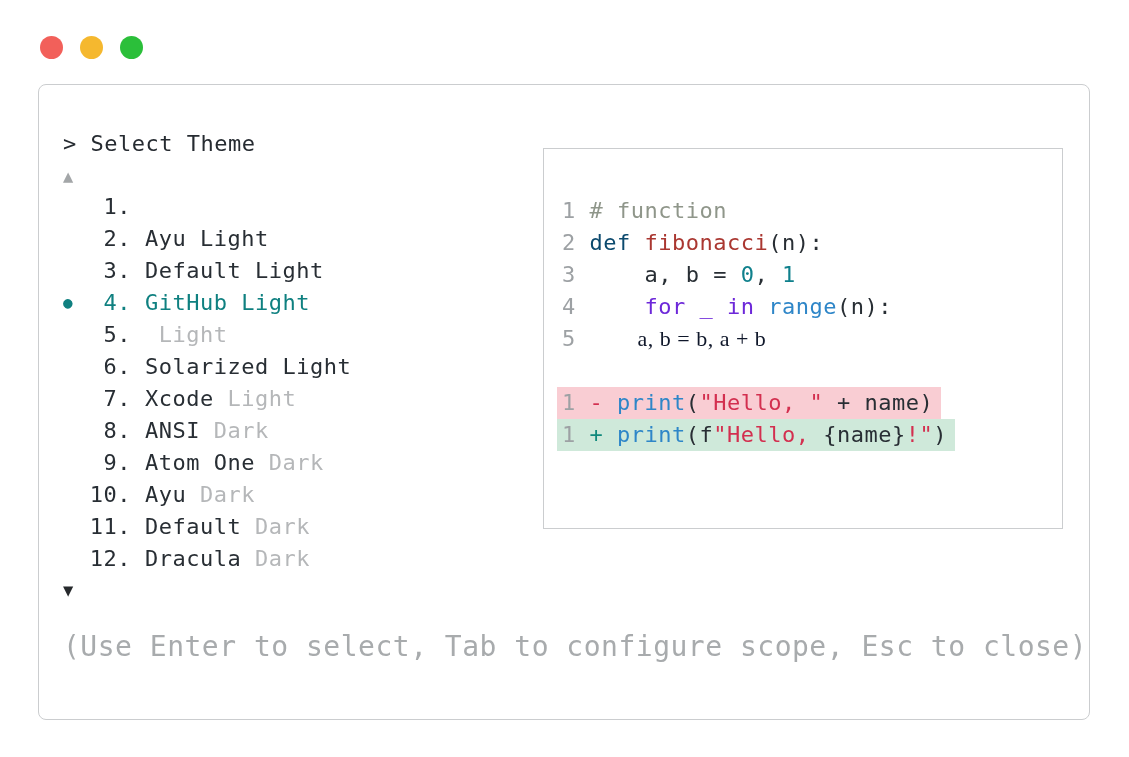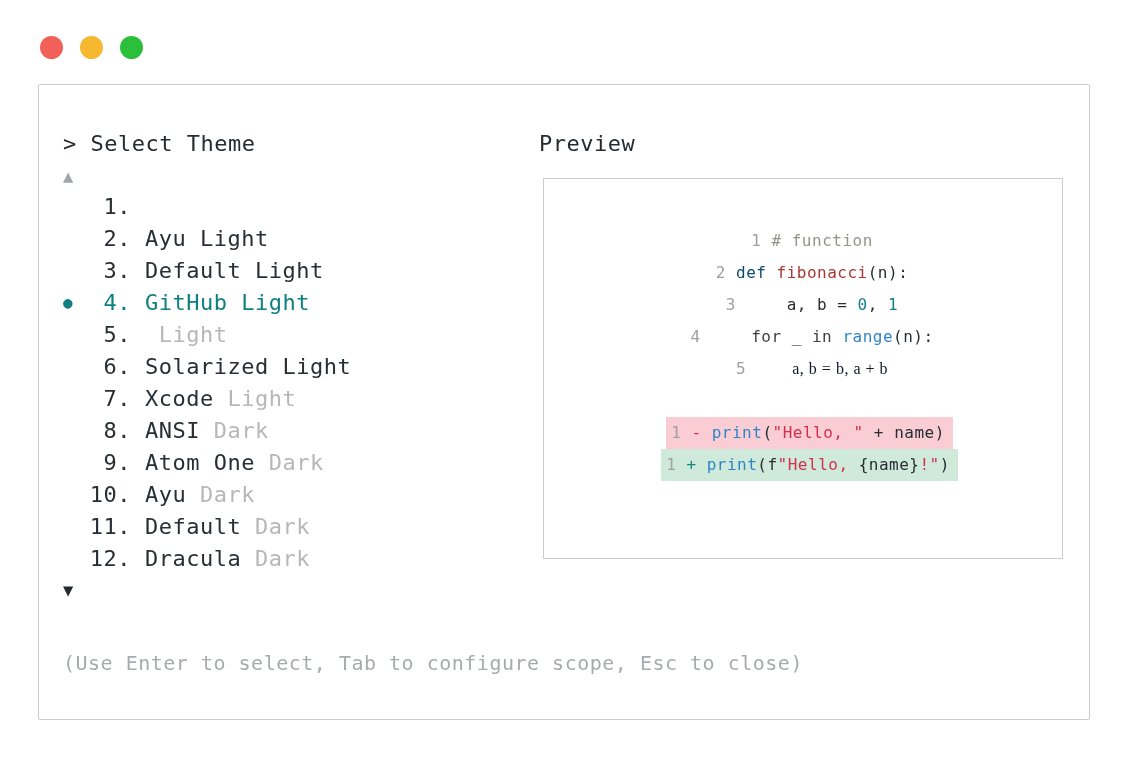--- a/index.html
+++ b/index.html
@@ -5,45 +5,45 @@
   * { margin:0; padding:0; box-sizing:border-box; }
   html,body { width:1129px; height:757px; background:#ffffff; overflow:hidden; }
   body { font-family:"DejaVu Sans Mono","Liberation Mono",monospace; position:relative; color:#282e34; }
 
   
   .traffic { position:absolute; left:40px; top:36px; display:flex; gap:17px; }
   .light { width:23px; height:23px; border-radius:50%; }
 
   
   .window { position:absolute; left:38px; top:84px; width:1052px; height:636px;
-            border:1.5px solid #cbcdcf; border-radius:2px; background:#ffffff; }
+            border:1.5px solid #cbcdcf; border-radius:8px; background:#ffffff; }
 
   .left-col { position:absolute; left:24px; top:46px; width:470px;
               font-size:22px; letter-spacing:0.5px; }
   .picker-title { height:30px; line-height:26px; color:#262b31; white-space:pre; }
   .scroll-row { height:30px; line-height:28px; }
   .scroll-up { color:#a3a6a8; font-size:17px; }
   .scroll-down { color:#26292c; font-size:17px; }
 
   .theme-list { list-style:none; }
   .theme-item { height:32px; line-height:32px; display:flex; align-items:center; white-space:pre; cursor:default; }
   .bullet { display:inline-block; width:26px; color:#0f8080; font-size:16px; line-height:32px; }
   .num { display:inline-block; width:42px; text-align:right; margin-right:14px; }
   .suffix { color:#b5b7b9; }
   .theme-item.selected, .theme-item.selected .num, .theme-item.selected .t-name { color:#0f8080; }
 
-  .hint { position:absolute; left:24px; bottom:44px; color:#a8abad;
-          font-size:20px; letter-spacing:0.5px; white-space:pre; }
+  .hint { position:absolute; left:24px; bottom:56px; color:#a8abad;
+          font-size:28px; letter-spacing:0.5px; white-space:pre; }
 
   .right-col { position:absolute; left:500px; top:46px; width:540px;
                font-size:22px; letter-spacing:0.5px; }
   .preview-title { height:30px; line-height:26px; color:#262b31; }
   .preview-box { margin-top:17px; margin-left:4px; width:520px; height:381px;
                  border:1.5px solid #cbcdcf; background:#ffffff; padding:46px 0 0 18px; overflow:hidden; }
-  .code-line { height:32px; line-height:32px; white-space:pre; font-size:16px; letter-spacing:0.5px;text-align:center; }
+  .code-line { height:32px; line-height:32px; white-space:pre; font-size:22px; letter-spacing:0.5px; }
   .ln { color:#9da1a4; }
   .diff-chip { display:inline-block; height:32px; line-height:32px; padding:0 8px 0 5px; margin-left:-5px; }
 </style>
 </head>
 <body>
 
 <div class="traffic">
   <div class="light" style="background: rgb(242, 96, 90);"></div>
   <div class="light" style="background: rgb(245, 184, 47);"></div>
   <div class="light" style="background: rgb(43, 191, 58);"></div>
@@ -117,27 +117,26 @@
     <span class="num">12.</span>
     <span class="t-name">Dracula</span><span class="suffix"> Dark</span>
   </li>
       </ul>
     <div class="scroll-row">
       <span class="scroll-down">▼</span>
     </div>
   </div>
 
   <div class="right-col">
-    <div class="preview-title">Preview</div>
     <div class="preview-box">
       <div>
           <div class="code-line"><span class="ln">1 </span><span style="color: rgb(143, 150, 138);"># function</span></div>
           <div class="code-line"><span class="ln">2 </span><span style="color: #0c4a6e;">def </span><span style="color: rgb(170, 55, 49);">fibonacci</span><span style="color: rgb(40, 46, 52);">(n):</span></div>
           <div class="code-line"><span class="ln">3 </span><span style="color: rgb(40, 46, 52);">    a, b = </span><span style="color: rgb(15, 128, 140);">0</span><span style="color: rgb(40, 46, 52);">, </span><span style="color: rgb(15, 128, 140);">1</span></div>
-          <div class="code-line"><span class="ln">4 </span><span style="color: #404040;">    for _ in </span><span style="color: rgb(46, 134, 200);">range</span><span style="color: rgb(40, 46, 52);">(n):</span></div>
+          <div class="code-line"><span class="ln">4 </span><span style="color: #6d28d9;">    for _ in </span><span style="color: rgb(46, 134, 200);">range</span><span style="color: rgb(40, 46, 52);">(n):</span></div>
           <div class="code-line"><span class="ln">5 </span><span style="color: #0f172a; font-family: Liberation Serif, serif;">        a, b = b, a + b</span></div>
           <div class="code-line"></div>
           <div class="code-line"><span class="diff-chip" style="background: rgb(249, 205, 211);"><span class="ln">1 </span><span style="color: rgb(211, 47, 79);">- </span><span style="color: rgb(46, 134, 200);">print</span><span style="color: rgb(40, 46, 52);">(</span><span style="color: rgb(211, 47, 79);">"Hello, "</span><span style="color: rgb(40, 46, 52);"> + name)</span></span></div>
           <div class="code-line"><span class="diff-chip" style="background: rgb(207, 233, 218);"><span class="ln">1 </span><span style="color: rgb(16, 137, 124);">+ </span><span style="color: rgb(46, 134, 200);">print</span><span style="color: rgb(40, 46, 52);">(f</span><span style="color: rgb(211, 47, 79);">"Hello, </span><span style="color: rgb(40, 46, 52);">{name}</span><span style="color: rgb(211, 47, 79);">!"</span><span style="color: rgb(40, 46, 52);">)</span></span></div>
         </div>
     </div>
   </div>
 
   <div class="hint">(Use Enter to select, Tab to configure scope, Esc to close)</div>
 </div>

